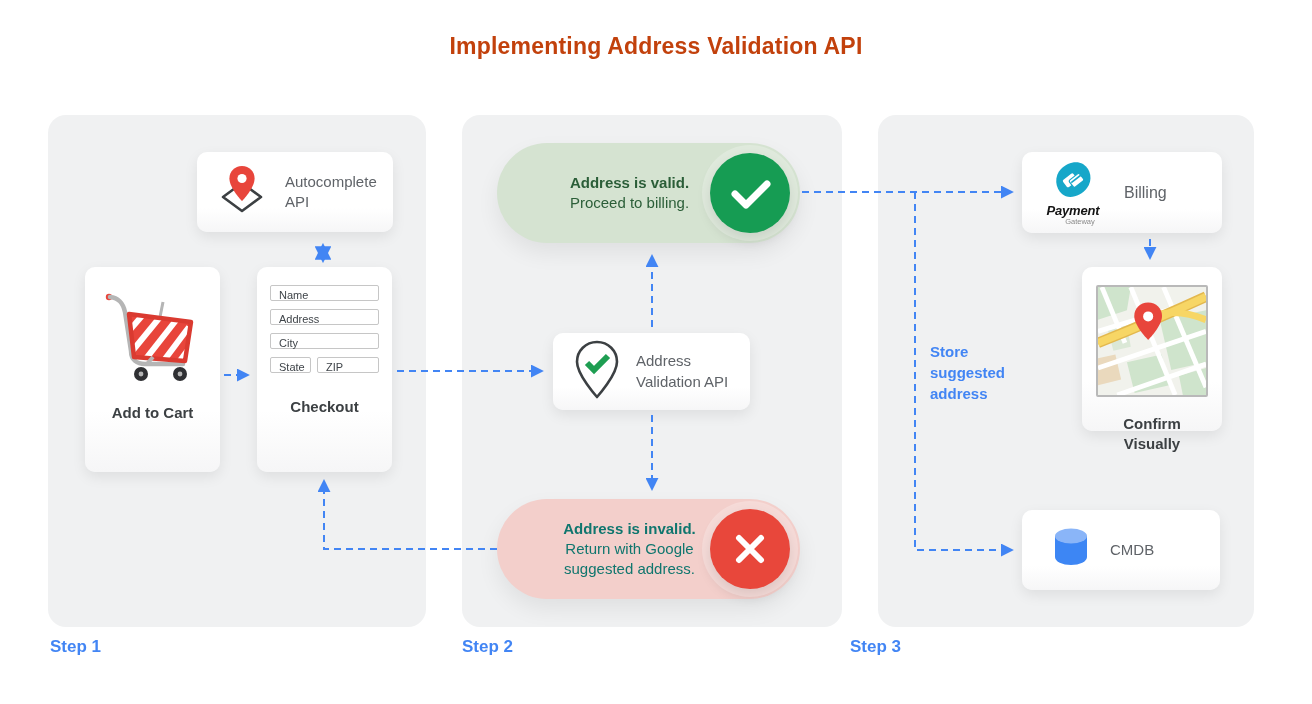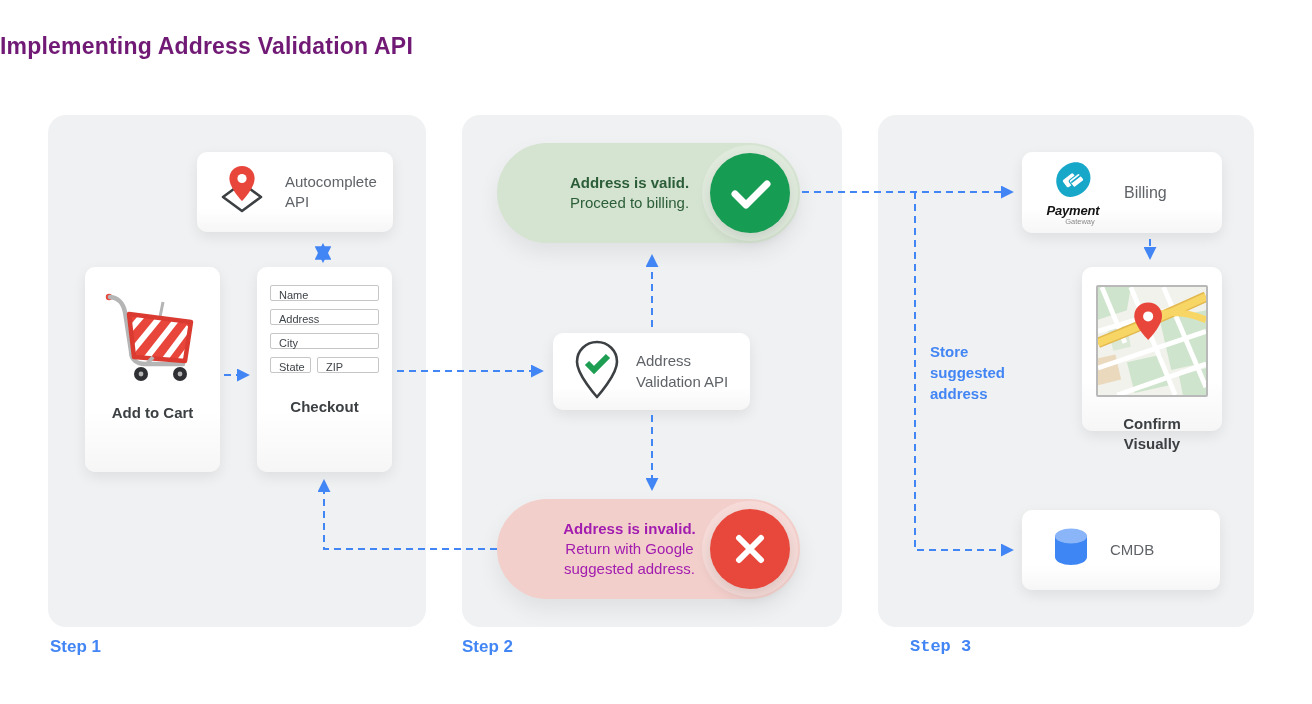--- a/index.html
+++ b/index.html
@@ -1,29 +1,29 @@
 <!DOCTYPE html>
 <html><head>
 <meta charset="utf-8">
 <style>
   * { margin:0; padding:0; box-sizing:border-box; }
   html,body { background:#fff; }
   body { font-family:"Liberation Sans","DejaVu Sans",sans-serif; }
   .canvas { position:relative; width:1312px; height:704px; background:#fff; overflow:hidden; }
 
-  .title { position:absolute; top:33px; left:0; width:100%; 
-           font-size:23px; font-weight:700; color:#701a75; letter-spacing:.2px; }
+  .title { position:absolute; top:33px; left:0; width:100%; text-align:center;
+           font-size:23px; font-weight:700; color:#c2410c; letter-spacing:.2px; }
 
   .panel { position:absolute; top:115px; height:512px; background:#f0f1f2; border-radius:18px; }
   .panel-1 { left:48px;  width:378px; }
   .panel-2 { left:462px; width:380px; }
   .panel-3 { left:878px; width:376px; }
 
   .step-label { position:absolute; top:637px; font-size:17px; font-weight:700; color:#4285F4; }
-  .step-label-1 { left:50px; } .step-label-2 { left:462px; } .step-label-3 { left:910px;font-family:Liberation Mono, monospace; }
+  .step-label-1 { left:50px; } .step-label-2 { left:462px; } .step-label-3 { left:850px; }
 
   .card { position:absolute; background:linear-gradient(180deg,#ffffff 70%,#f6f6f7);
           border-radius:10px; box-shadow:0 5px 14px rgba(0,0,0,.08); }
 
   .hcard { display:flex; align-items:center; }
   .vcard { display:flex; flex-direction:column; align-items:center; }
 
   .grey-label { font-size:15px; color:#5f6368; line-height:1.35; }
   .dark-label { font-size:15px; font-weight:700; color:#3c4043; text-align:center; line-height:1.3; }
 
@@ -42,21 +42,21 @@
   .field-zip { flex:1; margin-bottom:0; }
   .checkout-card .dark-label { margin-top:24px; }
 
   
   .pill { position:absolute; left:497px; width:303px; height:100px; border-radius:50px;
           display:flex; align-items:center; box-shadow:0 10px 22px rgba(0,0,0,.07); }
   .pill-valid   { top:143px; background:#d5e3d1; }
   .pill-invalid { top:499px; background:#f3cfcb; }
   .pill-text { flex:1; margin-left:52px; text-align:center; font-size:15px; line-height:1.35; }
   .pill-valid .pill-text { color:#2b5e38; }
-  .pill-invalid .pill-text { color:#a21caf; }
+  .pill-invalid .pill-text { color:#0f766e; }
   .pill-title { font-weight:700; display:block; }
   .pill-circle { width:80px; height:80px; border-radius:50%; margin-right:10px; flex:0 0 auto;
                  display:flex; align-items:center; justify-content:center;
                  box-shadow:0 0 0 8px rgba(255,255,255,.25), 0 6px 14px rgba(0,0,0,.15); }
   .circle-green { background:#169c53; }
   .circle-red   { background:#e8473b; }
 
   .validation-card { left:553px; top:333px; width:197px; height:77px; padding-left:20px; gap:15px; }
 
   

